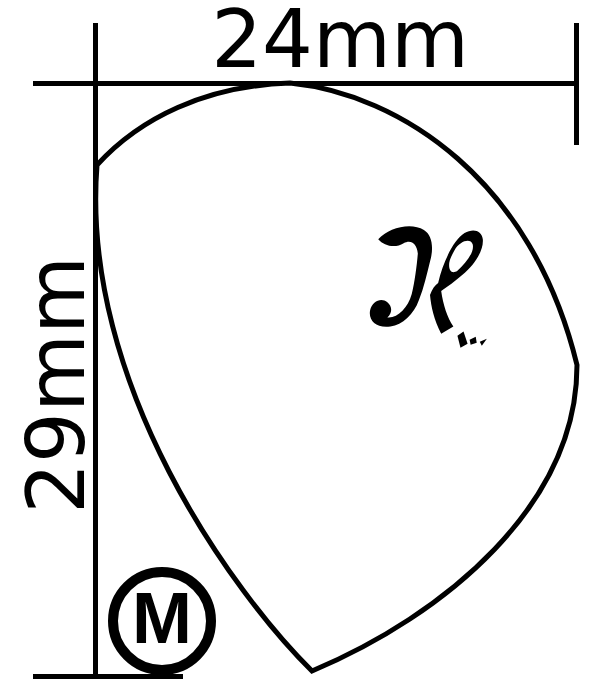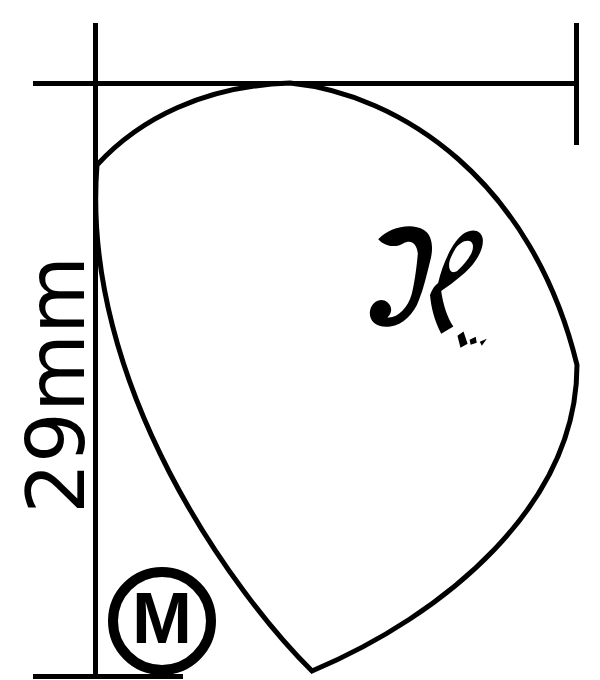--- a/index.html
+++ b/index.html
@@ -64,20 +64,21 @@
     overflow: hidden;
     clip: rect(0 0 0 0);
     white-space: nowrap;
   }
 </style>
 </head>
 <body>
 
 <div class="canvas">
 
+  <div class="dim-label" style="left:210px; top:0px; width:260px;">24mm</div>
 
   <div class="line" style="left:33px;  top:81px;  width:546px; height:5px;"></div>
   <div class="line" style="left:93px;  top:23px;  width:5px;   height:656px;"></div>
   <div class="line" style="left:574px; top:23px;  width:5px;   height:122px;"></div>
   <div class="line" style="left:33px;  top:674px; width:150px; height:5px;"></div>
 
   <div class="dim-label vertical" style="left:-75px; top:345px; width:264px; height:80px;">29mm</div>
 
   <svg class="pick-svg" width="600" height="680" viewBox="0 0 600 680">
     <path d="M 97 165

